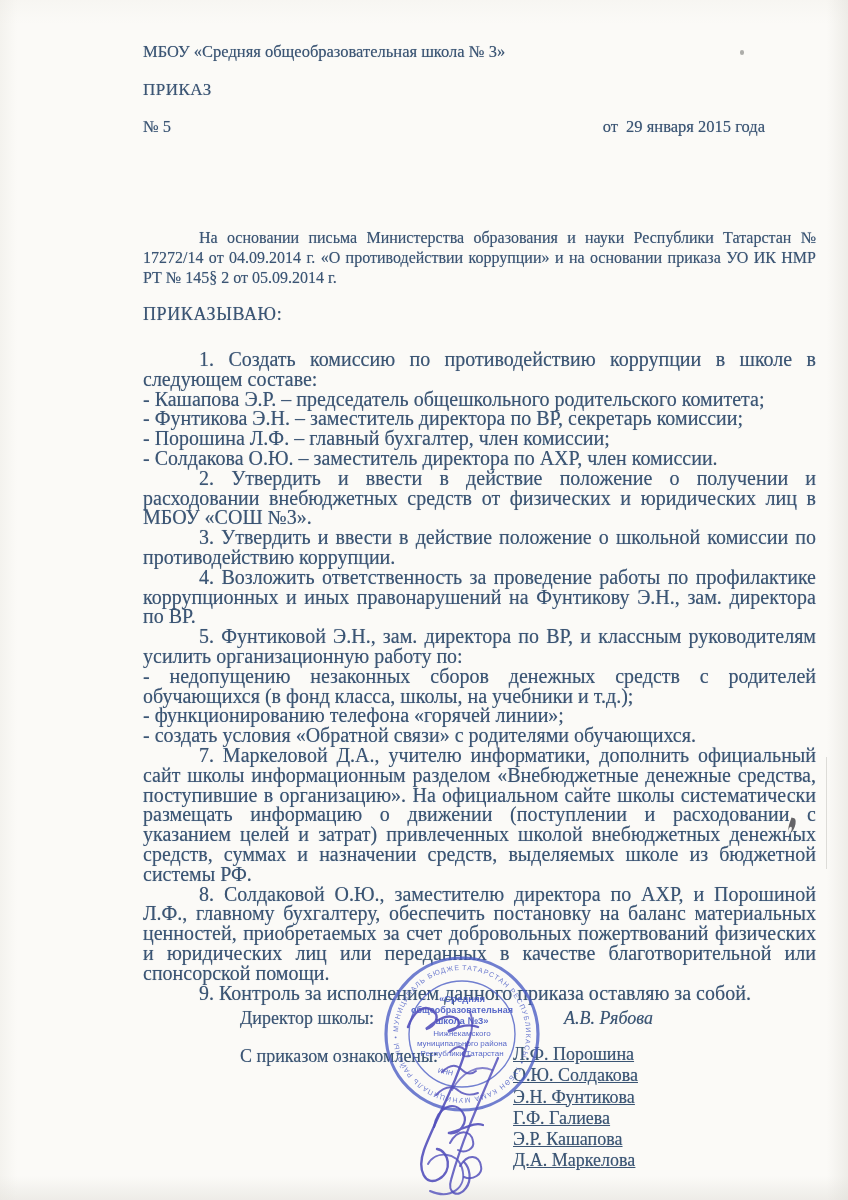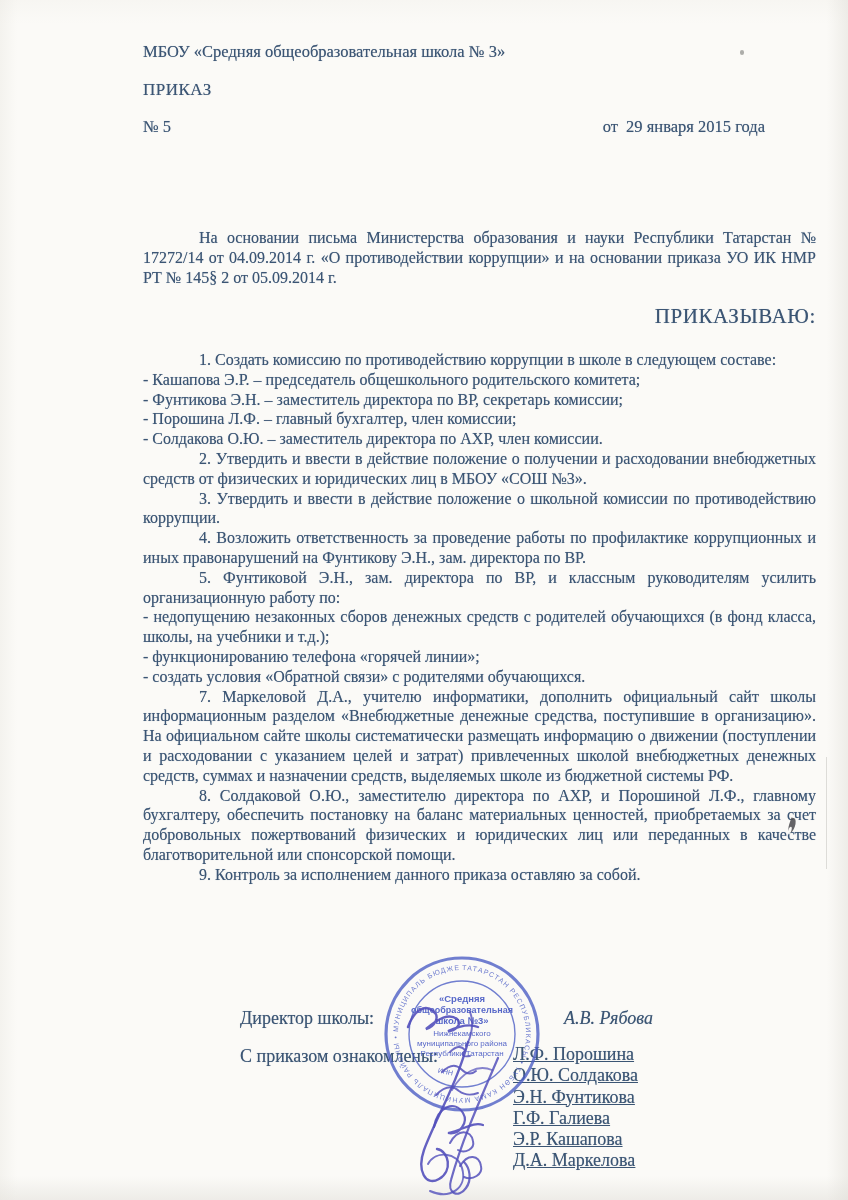--- a/index.html
+++ b/index.html
@@ -14,22 +14,22 @@
     font-family:"Liberation Serif", serif;
     color:#3b5574;
   }
   .ink{ text-shadow:0 0 .7px rgba(59,85,116,.55);margin-left:46px; }
   .abs{ position:absolute; }
   .org{ left:97px; top:42px; font-size:16.5px; }
   .doctype{ left:97px; top:80px; font-size:17px; letter-spacing:.5px; }
   .numdate{ left:97px; top:117px; width:668px; display:flex; justify-content:space-between; font-size:16.5px; }
   .subject{ left:97px; top:150px; font-size:16.5px; line-height:22px; }
   .basis{ left:97px; top:228px; width:673px; font-size:16px; line-height:20.2px; text-align:justify; text-indent:56px; }
-  .orderword{ left:97px; top:304px; width:673px; text-align:right; font-size:21px; letter-spacing:.6px; }
-  .body-items{ left:97px; top:350px; width:673px; font-size:16px; line-height:19.8px; text-align:justify; }
+  .orderword{ left:97px; top:304px; width:673px; text-align:left; font-size:18px; letter-spacing:.6px; }
+  .body-items{ left:97px; top:350px; width:673px; font-size:20px; line-height:19.8px; text-align:justify; }
   .body-items p{ margin:0; }
   .body-items p.num{ text-indent:56px; }
   .body-items p.dash{ text-indent:0; }
   .sig{ font-size:18px; }
   .sig-director-label{ left:194px; top:1008px; }
   .sig-director-name{ left:518px; top:1008px;font-style:italic; }
   .sig-ack-label{ left:194px; top:1046px; }
   .sig-names{ left:467px; top:1044px; line-height:21.3px;text-decoration:underline; }
   .stamp-svg{ left:378px; top:950px; pointer-events:none; }
   .sig-ink-svg{ left:0; top:0; pointer-events:none; }

